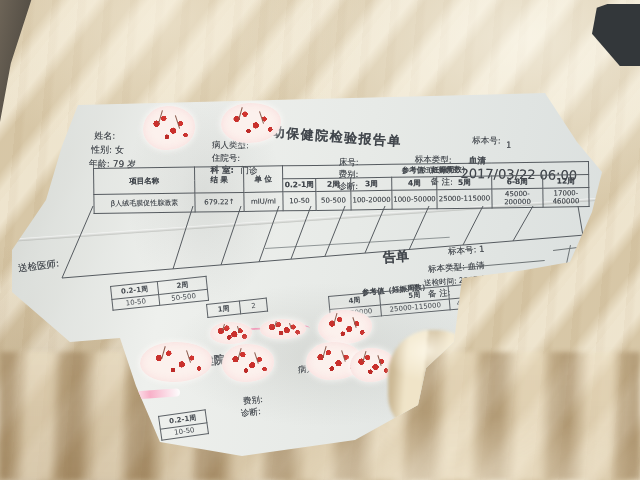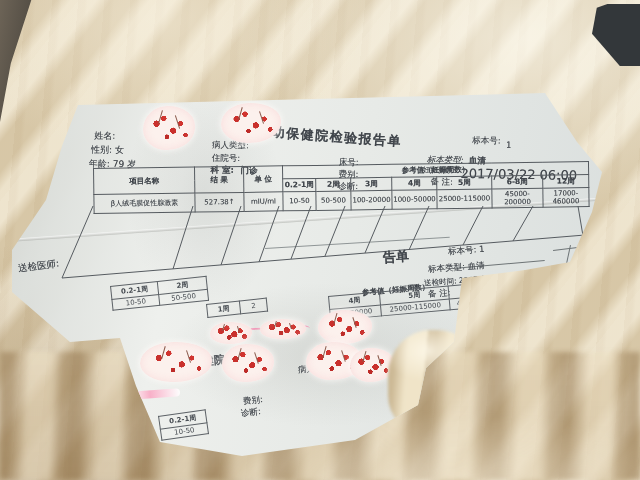--- a/index.html
+++ b/index.html
@@ -109,29 +109,29 @@
 
       <span class="t f9" style="left:85px;top:40px;">姓名:</span>
       <span class="t f9" style="left:82px;top:54px;">性别:</span>
       <span class="t f9" style="left:106px;top:54px;">女</span>
       <span class="t f9" style="left:80px;top:68px;">年龄:</span>
       <span class="t f9" style="left:104px;top:68px;">79 岁</span>
 
       <span class="t f8" style="left:203px;top:47px;">病人类型:</span>
       <span class="t f8" style="left:203px;top:60px;">住院号:</span>
       <span class="t f8" style="left:202px;top:72px;font-weight:bold;">科 室:</span>
-      <span class="t f8" style="left:232px;top:72px;font-weight:bold;">门诊</span>
+      <span class="t f8" style="left:232px;top:72px;font-weight:normal;">门诊</span>
 
       <span class="t f8" style="left:330px;top:62px;">床号:</span>
       <span class="t f8" style="left:330px;top:74px;">费别:</span>
       <span class="t f8" style="left:330px;top:86px;">诊断:</span>
 
       <span class="t f8" style="left:463px;top:38px;">标本号:</span>
       <span class="t f8" style="left:497px;top:42px;">1</span>
-      <span class="t f8" style="left:418px;top:58px;font-style:italic;">标本类型:</span>
+      <span class="t f8" style="left:406px;top:58px;">标本类型:</span>
       <span class="t f8" style="left:460px;top:58px;font-weight:bold;">血清</span>
       <span class="t" style="left:414px;top:69px;font-size:7.5px;">妊娠周数:</span>
       <span class="t" style="left:452px;top:69px;font-size:13px;">2017/03/22 06:00</span>
       <span class="t f8" style="left:422px;top:80px;">备 注:</span>
     </div>
 
     <div class="tbl-wrap">
       <table class="rpt">
         <tbody>
             <tr>
@@ -144,21 +144,21 @@
           <td class="hd w0">0.2-1周</td>
           <td class="hd w1">2周</td>
           <td class="hd w2">3周</td>
           <td class="hd w3">4周</td>
           <td class="hd w4">5周</td>
           <td class="hd w5">6-8周</td>
           <td class="hd w6">12周</td>
         </tr>
         <tr>
           <td>β人绒毛膜促性腺激素</td>
-          <td>527.38↑</td>
+          <td>679.22↑</td>
           <td>mIU/ml</td>
           <td>10-50</td>
           <td>50-500</td>
           <td>100-20000</td>
           <td>1000-50000</td>
           <td>25000-115000</td>
           <td>45000-200000</td>
           <td>17000-460000</td>
         </tr>
       </tbody>

